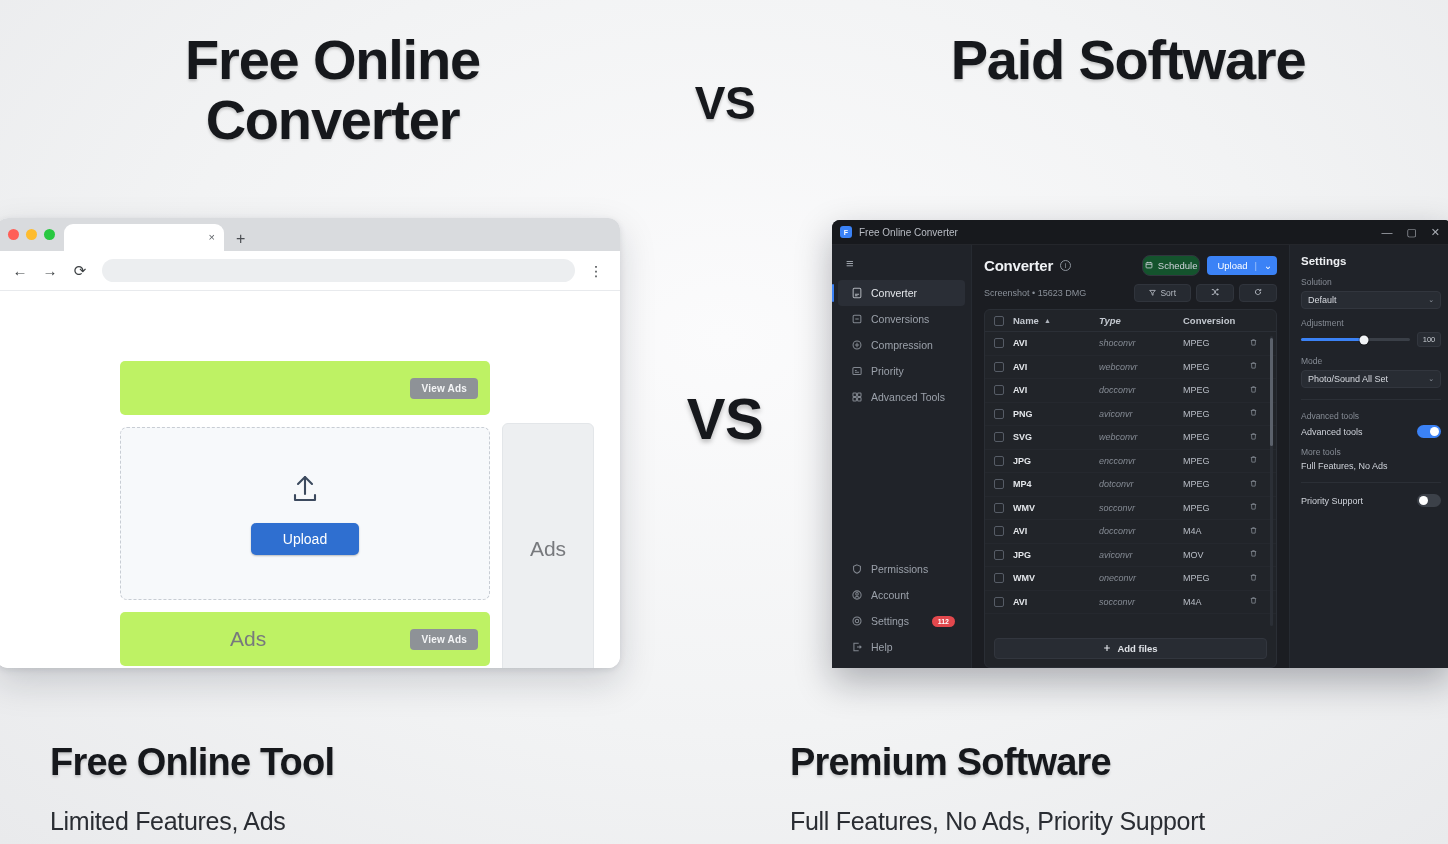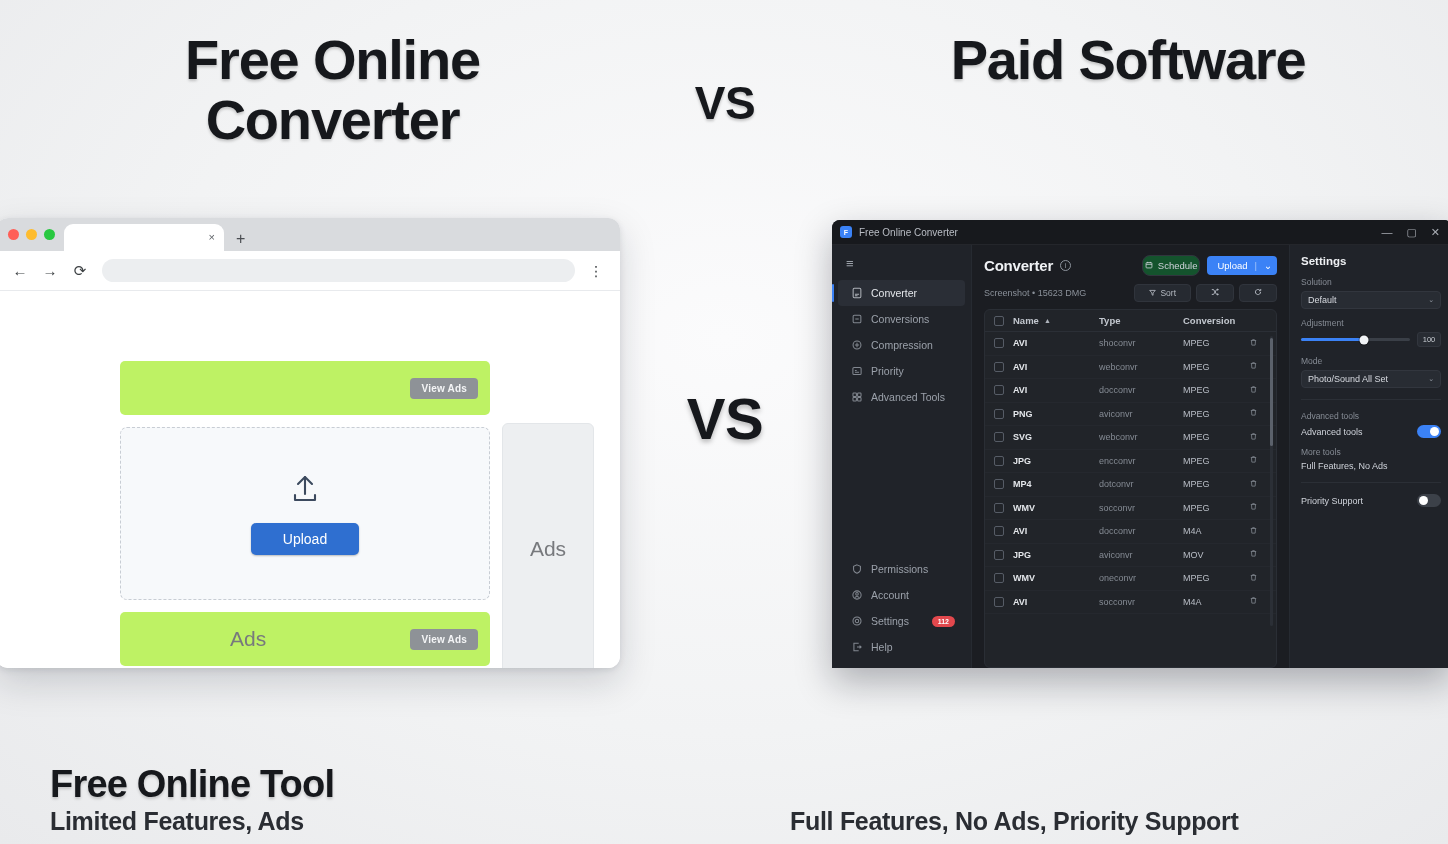--- a/index.html
+++ b/index.html
@@ -165,21 +165,21 @@
   .table-wrap {
     margin: 0 12px; background: #212429; border: 1px solid #2a2e35; border-radius: 6px;
     flex: 1; display: flex; flex-direction: column; overflow: hidden; position: relative;
   }
   .t-head {
     display: flex; align-items: center; height: 22px; padding: 0 9px;
     border-bottom: 1px solid #2b2f36; color: #c3c8cf; font-size: 9.5px; font-weight: 700;
   }
   .cb { width: 10px; height: 10px; border: 1px solid #565c66; border-radius: 2px; margin-right: 9px; flex: none; }
   .c-name { width: 86px; display: flex; align-items: center; gap: 5px; }
-  .c-type { width: 84px; }
+  .c-type { width: 84px; font-style: italic; }
   .c-conv { flex: 1; }
   .c-act  { width: 18px; }
   .caret { font-size: 7px; color: #aeb3bb; }
 
   .t-rows { flex: 1; overflow: hidden; }
   .t-row {
     display: flex; align-items: center; height: 23.5px; padding: 0 9px;
     border-bottom: 1px solid #25282e; color: #aeb4bc; font-size: 9px;
   }
   .t-row .c-name { color: #e3e6ea; font-weight: 700; }
@@ -237,21 +237,21 @@
   .toggle.off .th { left: 2px; }
 
   
   .cap { position: absolute; bottom: 8px; }
   .cap-left  { left: 50px;  width: 520px; }
   .cap-right { left: 790px; width: 640px; }
   .cap-h {
     font-size: 38px; font-weight: 800; color: #16181c; letter-spacing: -0.8px;
     text-shadow: 0 2px 3px rgba(0,0,0,0.18); line-height: 1.15;
   }
-  .cap-s { font-size: 25px; font-weight: 700; color: #2a2d33; margin-top: 0; letter-spacing: -0.3px; }
+  .cap-s { font-size: 25px; font-weight: 400; color: #2a2d33; margin-top: 22px; letter-spacing: -0.3px; }
 </style>
 </head>
 <body>
 
 <div class="headline-row">
   <div class="hl hl-left">Free Online Converter</div>
   <div class="vs-top">VS</div>
   <div class="hl hl-right">Paid Software</div>
 </div>
 <div class="vs-mid">VS</div>
@@ -593,20 +593,28 @@
               <span class="c-conv">M4A</span>
               <span class="c-act trash"><svg width="9" height="9" viewBox="0 0 12 12" fill="none" stroke="#7e848d" stroke-width="1.1">
                   <path d="M2.4 3.3h7.2M4.8 3.3V2.2h2.4v1.1M3.3 3.3l.5 6.2h4.4l.5-6.2"></path>
                 </svg></span>
             </div>
           </div>
 
         <div class="scroll-track"></div>
         <div class="scroll-thumb"></div>
 
+        <div class="addfiles">
+          <span>
+            <svg width="8" height="8" viewBox="0 0 10 10" fill="none" stroke="#dfe2e7" stroke-width="1.4">
+              <path d="M5 1.4v7.2M1.4 5h7.2"></path>
+            </svg>
+          </span>
+          <span>Add files</span>
+        </div>
       </div>
     </div>
 
     <div class="settings">
       <div class="set-title">Settings</div>
 
       <div>
         <div class="set-label">Solution</div>
         <div class="select">
           <span>Default</span>
@@ -661,14 +669,15 @@
     </div>
 
   </div>
 </div>
 
 <div class="cap cap-left">
   <div class="cap-h">Free Online Tool</div>
   <div class="cap-s">Limited Features, Ads</div>
 </div>
 <div class="cap cap-right">
+  <div class="cap-h">Premium Software</div>
   <div class="cap-s">Full Features, No Ads, Priority Support</div>
 </div>
 
 </body></html>

